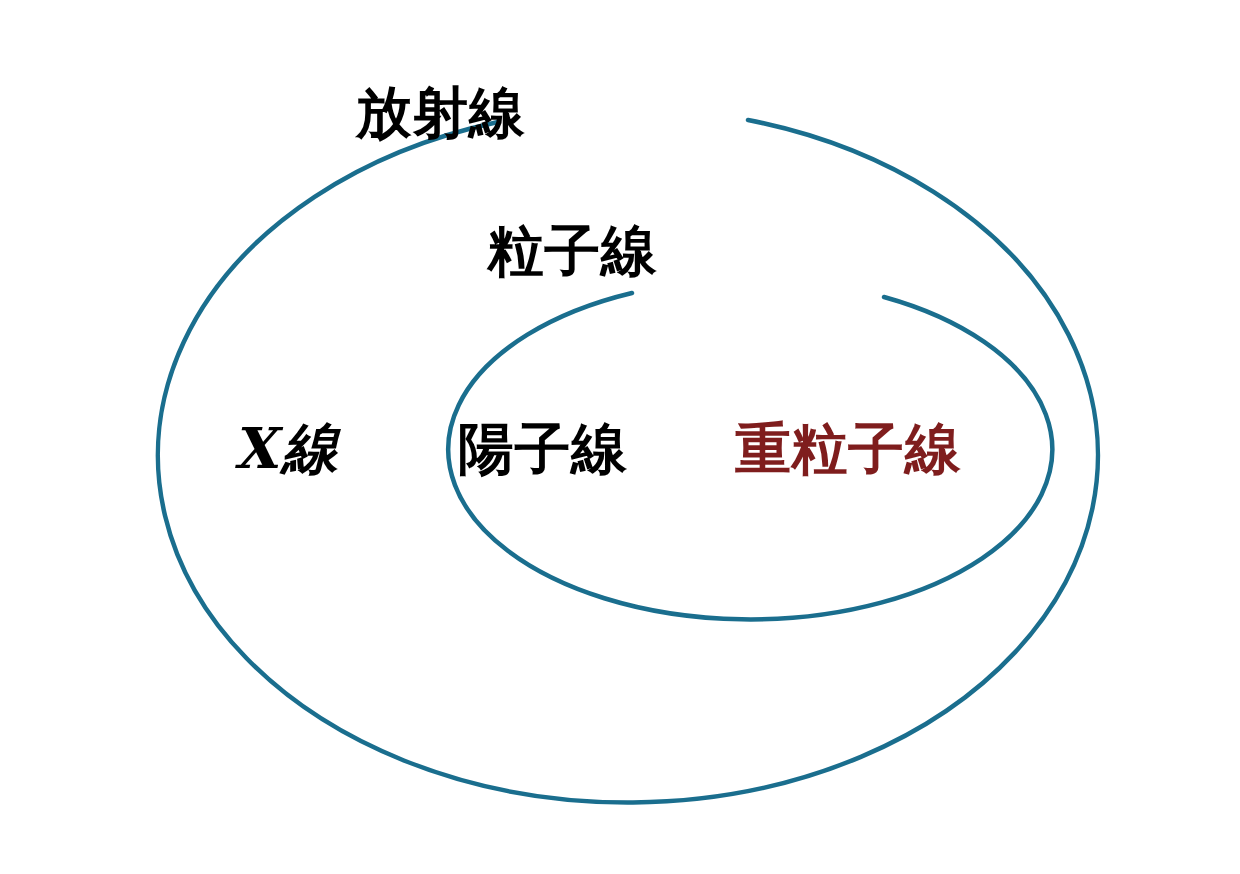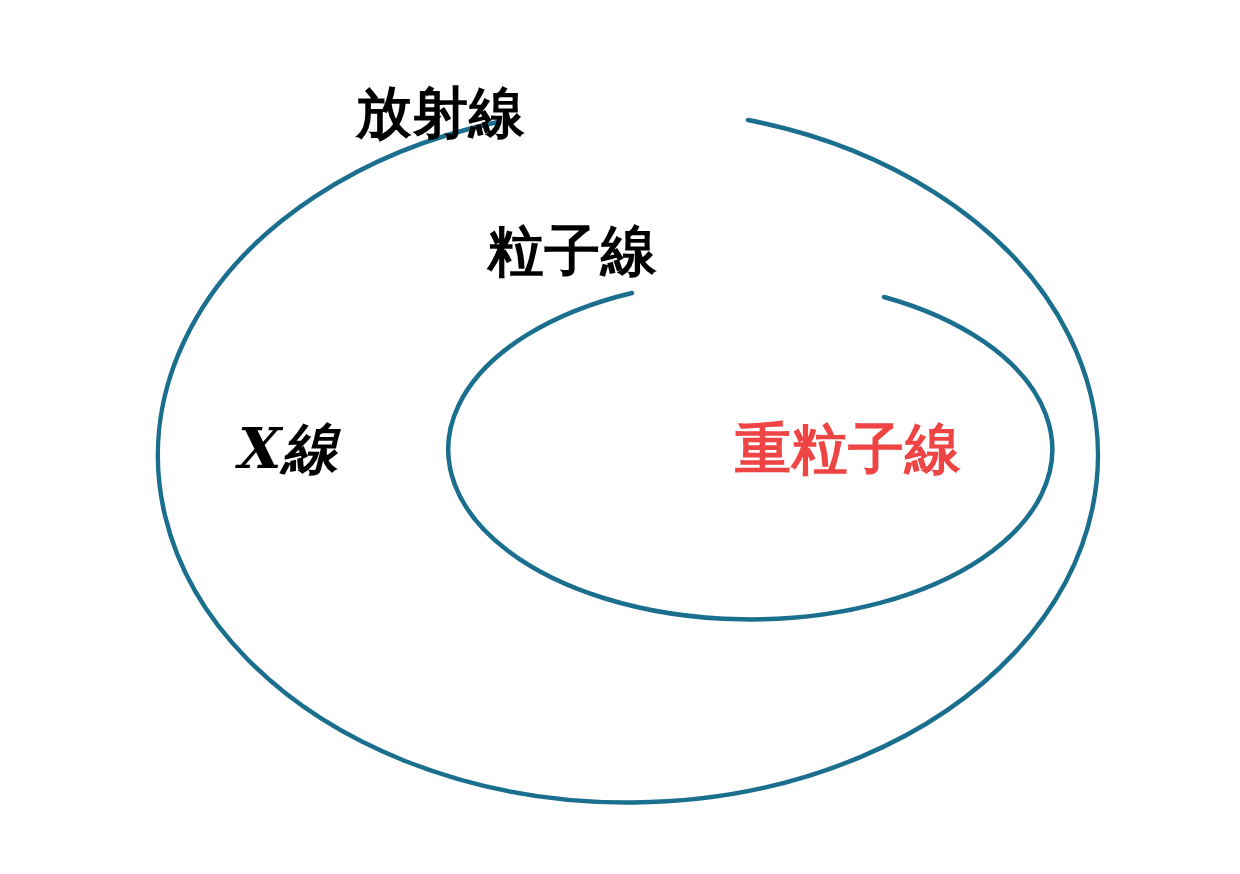--- a/index.html
+++ b/index.html
@@ -80,16 +80,17 @@
     <path id="inner-ellipse-path" d="M 884 297
              A 302 170 0 1 1 632 293" fill="none" stroke="#1a6e8e" stroke-width="4.5" stroke-linecap="round"></path>
   </svg>
 
   <div class="label label-outer-title" style="color: rgb(0, 0, 0);">放射線</div>
 
   <div class="label label-inner-title" style="color: rgb(0, 0, 0);">粒子線</div>
 
   <div class="label label-xray" style="color: rgb(0, 0, 0); font-style: italic;">X線</div>
 
+  <div class="label label-proton" style="color: rgb(0, 0, 0);">陽子線</div>
 
-  <div class="label label-heavy" style="color: #ef4444;">重粒子線</div>
+  <div class="label label-heavy" style="color: #7f1d1d;">重粒子線</div>
 
 </div>
 
 </body></html>

